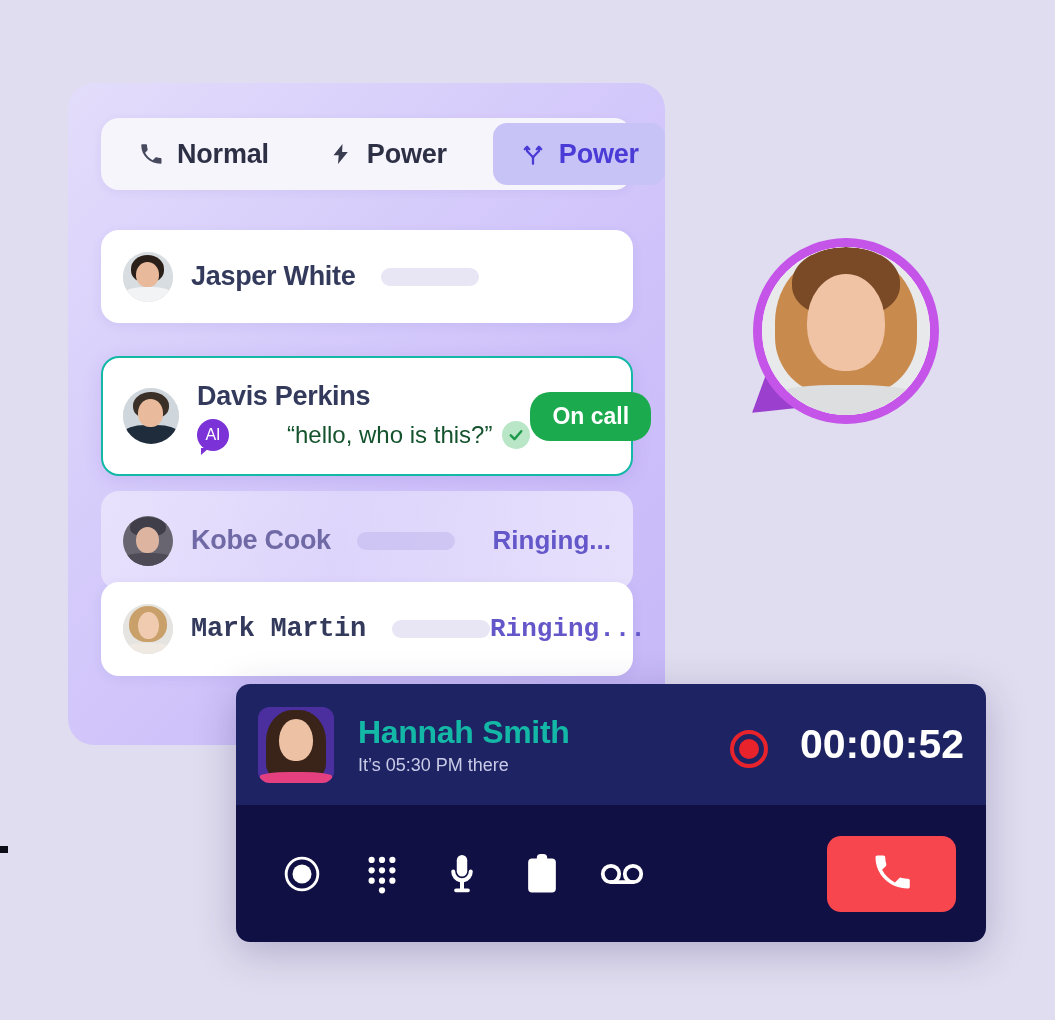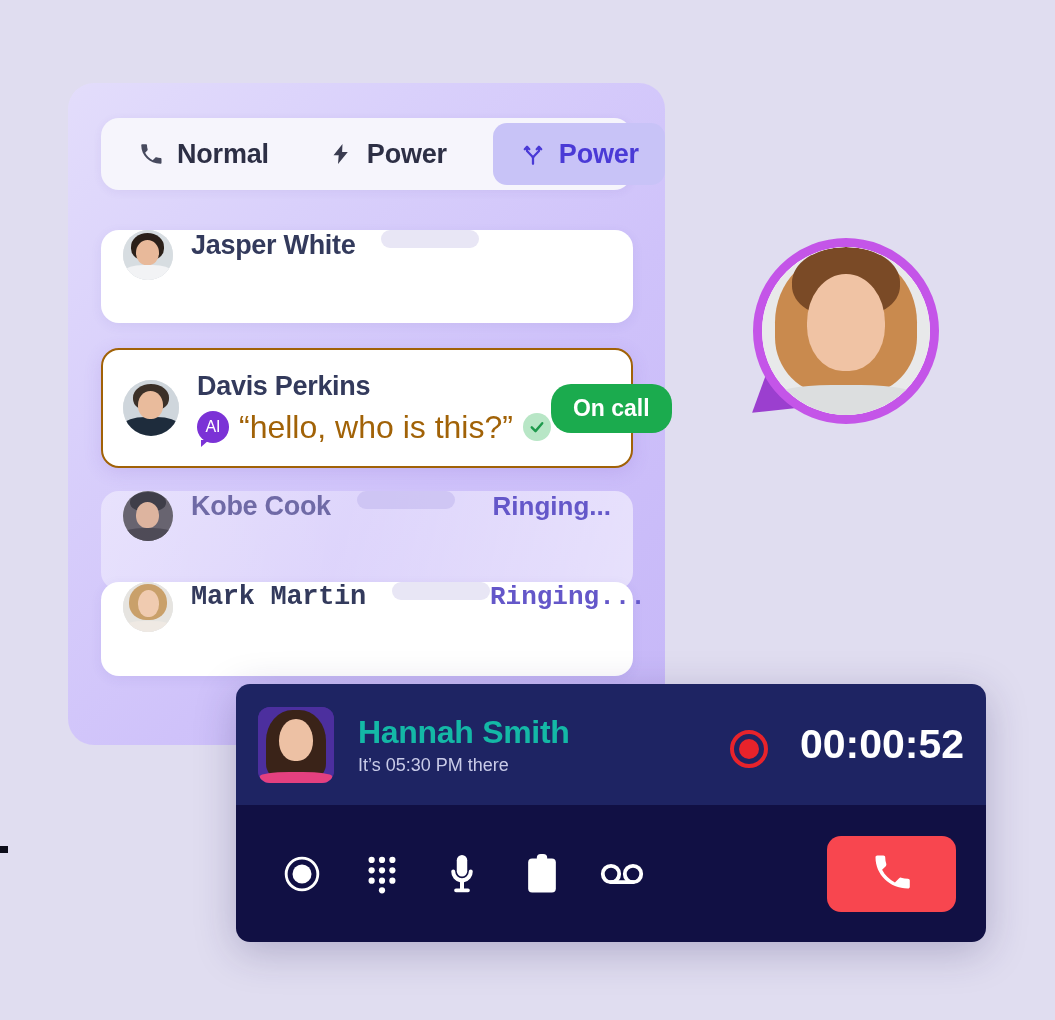--- a/index.html
+++ b/index.html
@@ -49,21 +49,21 @@
     padding: 0 26px;
     height: 62px;
   }
   .tab .ticon { display: flex; align-items: center; justify-content: center; width: 28px; height: 28px; }
 
   
   .row {
     position: absolute; left: 101px; width: 532px;
     background: #ffffff;
     border-radius: 18px;
-    display: flex; 
+    display: flex; align-items: center;
     box-shadow: 0 3px 12px rgba(80,60,160,.08);
   }
   .row .av {
     width: 50px; height: 50px; border-radius: 50%;
     margin-left: 22px; flex: 0 0 auto;
     overflow: hidden; position: relative;
     background: #dfe2e6;
   }
   .row.sel .av { width: 56px; height: 56px; margin-left: 20px; }
   .rname {
@@ -84,42 +84,42 @@
   .pill.oncall { background: #1bab4e; font-weight: 600; padding: 11px 22px; font-size: 23px; }
   .ringing {
     margin-left: auto; margin-right: 22px;
     font-size: 26px; font-weight: 600; color: #6457c9; white-space: nowrap;
   }
 
   
   #row-jasper { top: 230px; height: 93px; }
   
   #row-davis {
-    top: 348px; height: 120px;
-    border: 2px solid #a16207;
+    top: 356px; height: 120px;
+    border: 2px solid #14b8a6;
     box-shadow: 0 4px 18px rgba(120,80,200,.16);
     align-items: center;
   }
   #row-davis .body { display: flex; flex-direction: column; margin-left: 18px; gap: 7px; }
   #row-davis .rname { margin-left: 0; }
   .sub { display: flex; align-items: center; gap: 10px; }
   .ai-badge {
     width: 32px; height: 32px; border-radius: 50%;
     background: #7b32d6; color: #fff;
     font-size: 16px; font-weight: 400;
     display: flex; align-items: center; justify-content: center;
     position: relative; flex: 0 0 auto;
   }
   .ai-badge::after {
     content: ""; position: absolute; left: 4px; bottom: -4px;
     width: 0; height: 0;
     border-left: 8px solid #7b32d6;
     border-bottom: 7px solid transparent;
   }
-  .quote { font-size: 32px; color: #a16207; font-weight: 500; white-space: nowrap; }
+  .quote { font-size: 24px; color: #14532d; font-weight: 500; white-space: nowrap; margin-left: 48px; }
   .check {
     width: 28px; height: 28px; border-radius: 50%;
     background: #b8e6c6; display: flex; align-items: center; justify-content: center;
     flex: 0 0 auto;
   }
 
   
   #row-kobe {
     top: 491px; height: 99px;
     background: linear-gradient(100deg, rgba(255,255,255,.42) 0%, rgba(255,255,255,.30) 45%, rgba(255,255,255,.55) 100%);

